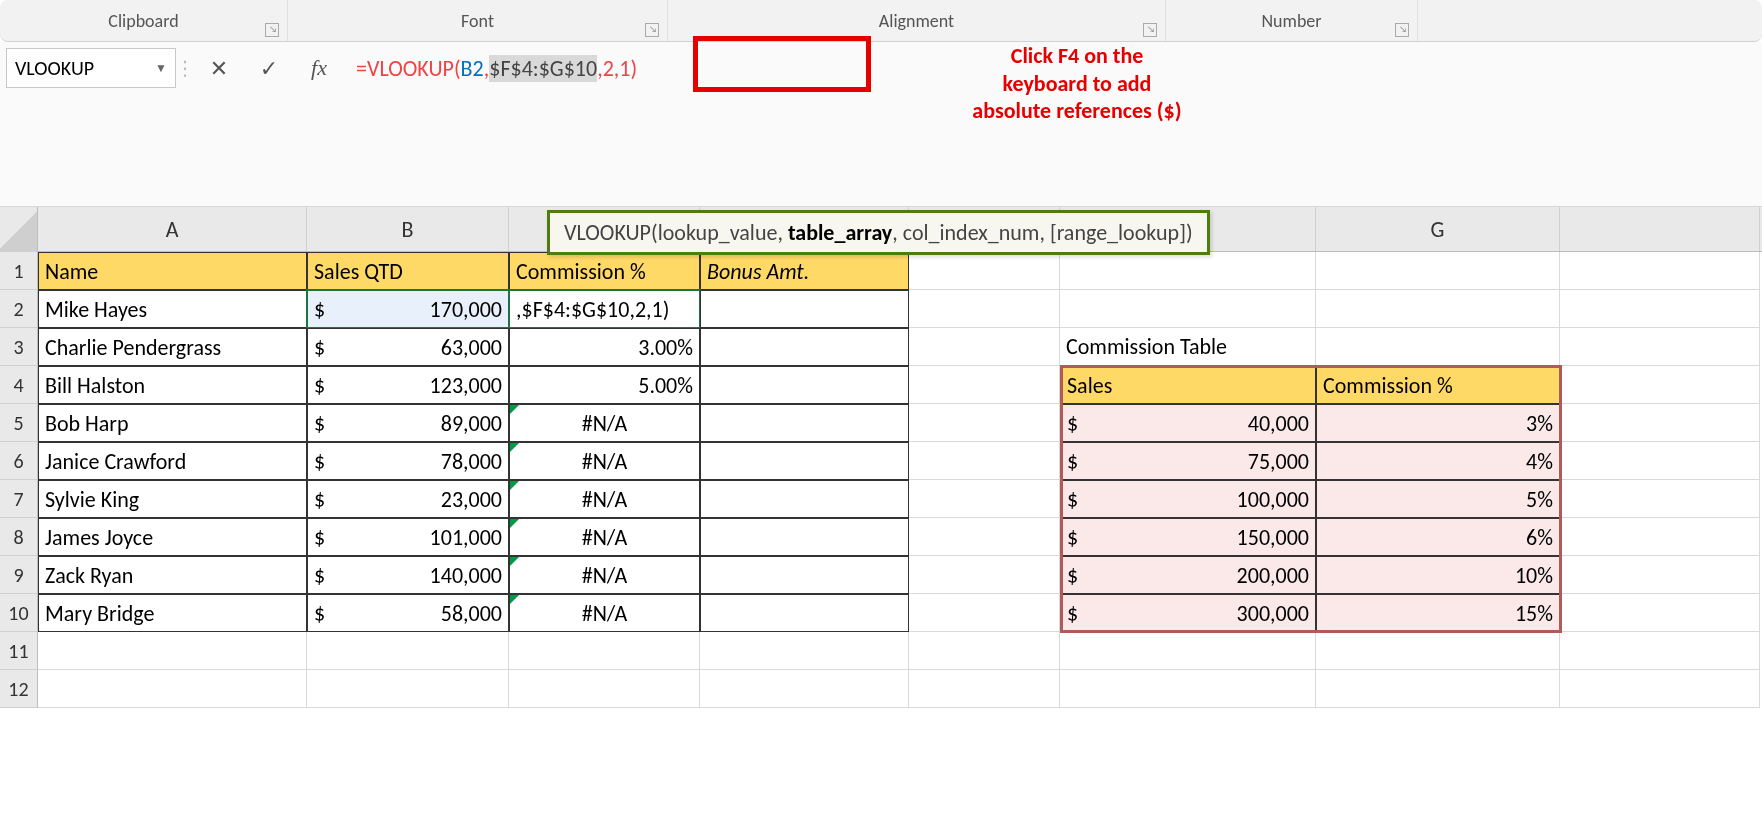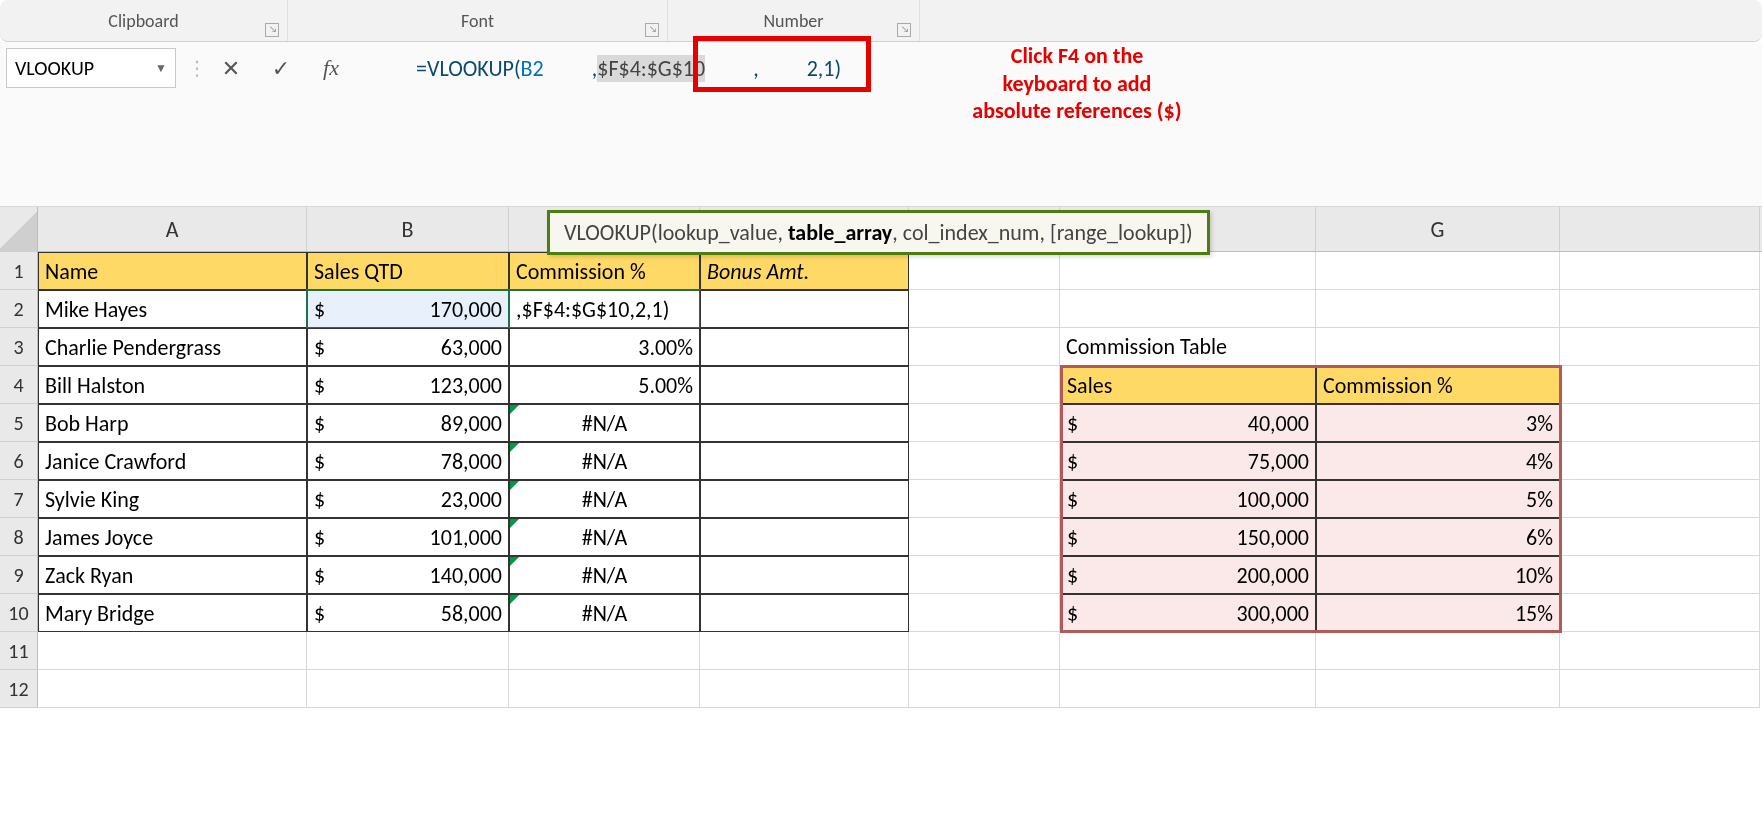--- a/index.html
+++ b/index.html
@@ -49,21 +49,21 @@
     display: flex;
     align-items: center;
     background: #fafafa;
     border-bottom: 1px solid #d8d8d8;
     height: 165px;
     position: relative;
   }
   .name-box {
     width: 170px;
     height: 40px;
-    margin: 6px 12px 0 6px;
+    margin: 6px 0 0 6px;
     background: #fff;
     border: 1px solid #c8c8c8;
     display: flex;
     align-items: center;
     padding: 0 8px;
     font-size: 20px;
     align-self: flex-start;
   }
   .name-box .dd { margin-left: auto; font-size: 12px; color: #666; }
   .fb-divider {
@@ -81,21 +81,21 @@
     flex: 1;
     height: 40px;
     margin-top: 6px;
     display: flex;
     align-items: center;
     font-size: 22px;
     padding-left: 12px;
     align-self: flex-start;
     position: relative;
   }
-  .formula-text span.p1 { color: #0c4a6e; margin-left: 48px; }
+  .formula-text span.p1 { color: #ef4444; }
   .formula-text span.ref-b2 { color: #0070c0; }
   .formula-text span.ref-abs {
     color: #444;
     background: #d9d9d9;
   }
   .red-box {
     position: absolute;
     border: 5px solid #e60000;
     pointer-events: none;
   }
@@ -196,20 +196,24 @@
 
 <div class="ribbon-groups">
   <div class="ribbon-group" style="width:288px">
     <span>Clipboard</span>
     <span class="dlg"></span>
   </div>
   <div class="ribbon-group" style="width:380px">
     <span>Font</span>
     <span class="dlg"></span>
   </div>
+  <div class="ribbon-group" style="width:498px">
+    <span>Alignment</span>
+    <span class="dlg"></span>
+  </div>
   <div class="ribbon-group" style="width:252px">
     <span>Number</span>
     <span class="dlg"></span>
   </div>
 </div>
 
 <div class="formula-bar">
   <div class="name-box">
     <span>VLOOKUP</span>
     <span class="dd">▼</span>

